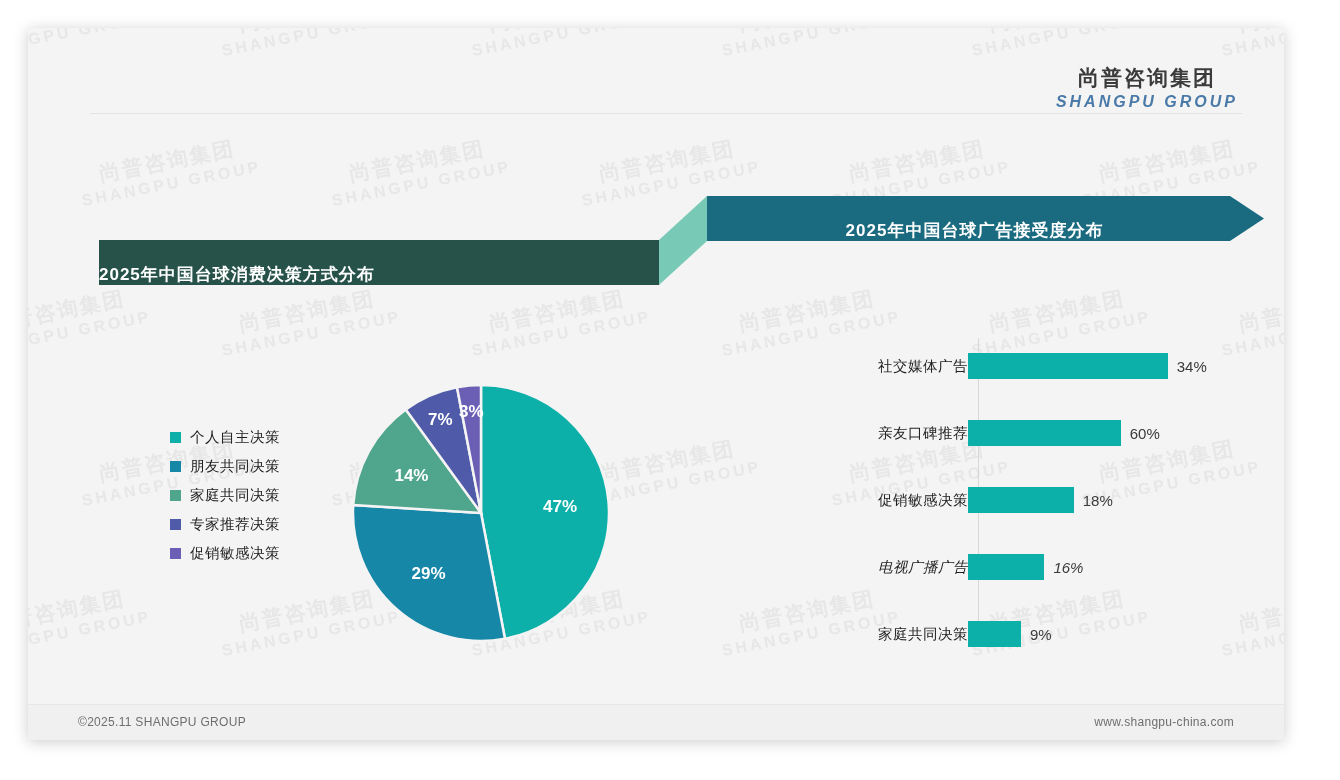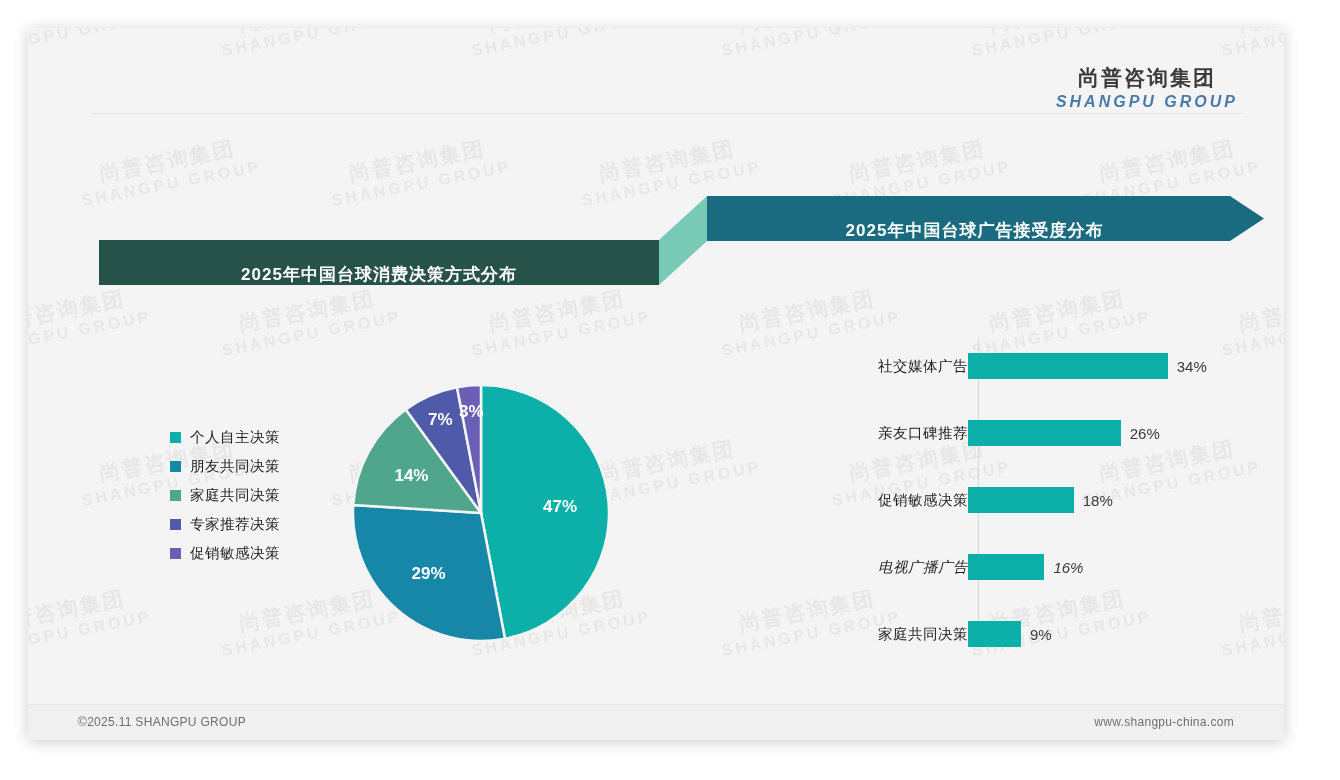--- a/index.html
+++ b/index.html
@@ -50,21 +50,21 @@
   .head-divider {
     position: absolute; left: 62px; top: 85px;
     width: 1152px; height: 1px; background: #e3e3e3; z-index: 3;
   }
   
   .banners { position: absolute; left: 0; top: 0; width: 100%; height: 712px; z-index: 2; }
   .banner-left {
     position: absolute; left: 71px; top: 212px;
     width: 560px; height: 45px;
     background: #265249;
-    display: flex; align-items: center; justify-content: center;
+    display: flex; align-items: center; justify-content: flex-start;
   }
   .banner-link {
     position: absolute; left: 631px; top: 168px;
     width: 48px; height: 89px;
     background: #78c9b6;
     clip-path: polygon(0 44px, 48px 0, 48px 45px, 0 89px);
   }
   .banner-right {
     position: absolute; left: 679px; top: 168px;
     width: 557px; height: 45px;
@@ -312,21 +312,21 @@
     <div class="bar-axis"></div>
     <div id="bar-rows">
         <div class="bar-row" style="top: 45px;">
           <span class="bar-cat">社交媒体广告</span>
           <span class="bar-fill" style="width: 199.75px; background: rgb(12, 176, 169);"></span>
           <span class="bar-val">34%</span>
         </div>
         <div class="bar-row" style="top: 112px;">
           <span class="bar-cat">亲友口碑推荐</span>
           <span class="bar-fill" style="width: 152.75px; background: rgb(12, 176, 169);"></span>
-          <span class="bar-val">26%</span>
+          <span class="bar-val">60%</span>
         </div>
         <div class="bar-row" style="top: 179px;">
           <span class="bar-cat">促销敏感决策</span>
           <span class="bar-fill" style="width: 105.75px; background: rgb(12, 176, 169);"></span>
           <span class="bar-val">18%</span>
         </div>
         <div class="bar-row" style="top: 246px; font-style: italic;">
           <span class="bar-cat">电视广播广告</span>
           <span class="bar-fill" style="width: 76.375px; background: rgb(12, 176, 169);"></span>
           <span class="bar-val">16%</span>

